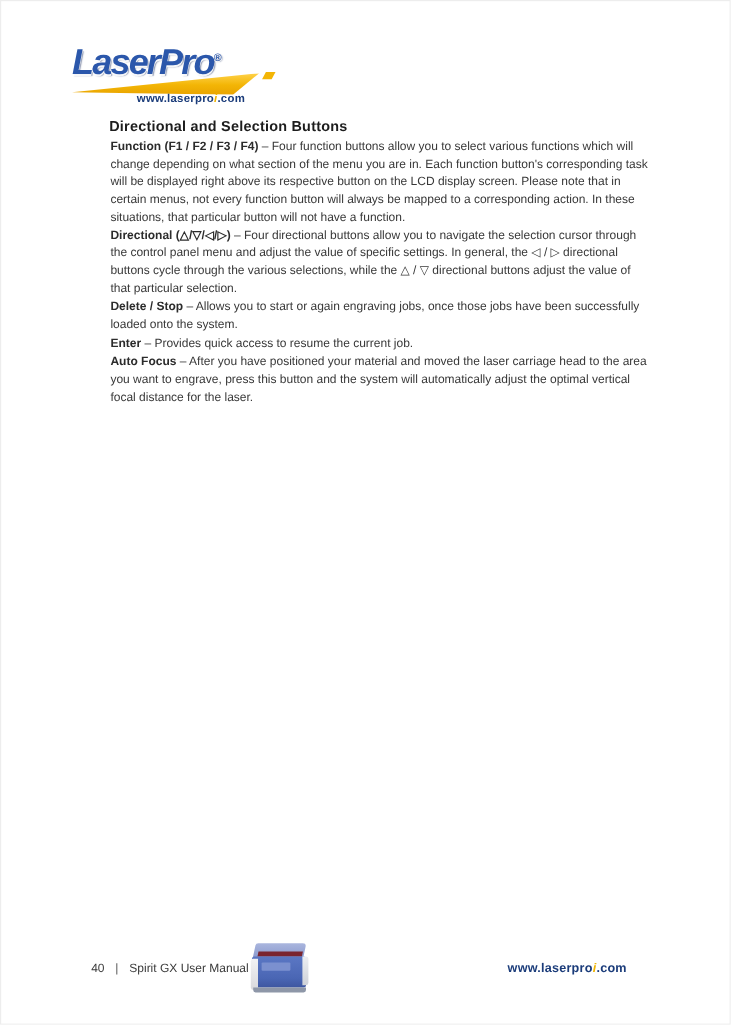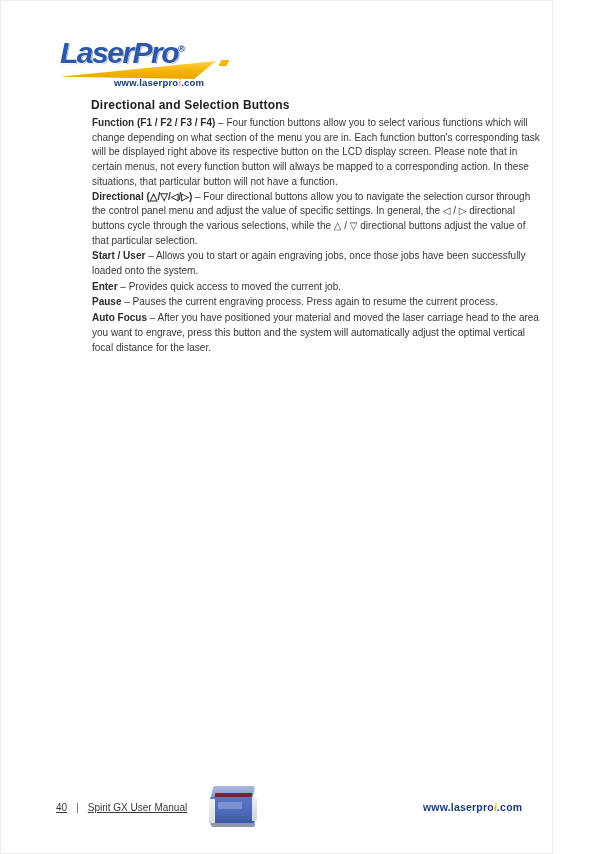--- a/index.html
+++ b/index.html
@@ -1,17 +1,17 @@
 <!DOCTYPE html>
 <html><head>
 <meta charset="utf-8">
 <style>
   html,body { margin:0; padding:0; background:#ffffff; }
   .page {
-    position:relative; width:553px; height:854px; background:#ffffff;
+    position:relative; width:609px; height:854px; background:#ffffff;
     font-family:"Liberation Sans", sans-serif; overflow:hidden;
     outline:1px solid #ededed; outline-offset:-1px;
   }
 
   
   .logo { position:absolute; left:58px; top:36px; width:190px; height:58px; }
   .logo-brand {
     position:absolute; left:2px; top:0; font-size:30px; font-weight:bold; font-style:italic;
     letter-spacing:-1.5px; color:#2b57ab;
     text-shadow: 0 1px 0 rgba(255,255,255,.9), 1px 1px 1px rgba(20,40,90,.45);
@@ -41,21 +41,21 @@
   .content {
     position:absolute; left:92px; top:116px; width:449px;
     font-size:10px; line-height:14.7px; color:#383838;
   }
   .content p { margin:0 0 1px 0; }
   .content p.gap { margin-bottom:0; }
   .content b { color:#2c2c2c; }
 
   
   .footer-left {
-    position:absolute; left:56px; top:802px; font-size:10px; color:#3a3a3a; white-space:nowrap;text-decoration:underline;
+    position:absolute; left:76px; top:802px; font-size:10px; color:#3a3a3a; white-space:nowrap;
   }
   .footer-left .pipe { margin:0 9px 0 9px; color:#555; }
   .footer-url {
     position:absolute; left:423px; top:801px; font-size:10.5px; font-weight:bold;
     color:#1b3c7a; letter-spacing:0.2px; white-space:nowrap;
   }
 
   
   .machine { position:absolute; left:209px; top:784px; width:48px; height:46px; }
   .m-lid {
@@ -99,23 +99,22 @@
     <div class="logo-swoosh-dot"></div>
     <div class="logo-brand"><span>LaserPro</span><span class="logo-reg">®</span></div>
     <div class="logo-url"><span>www.laserpro</span><span class="brand-i">i</span><span>.com</span></div>
   </div>
 
   <div class="heading">Directional and Selection Buttons</div>
 
   <div class="content">
     <p class="gap"><b>Function (F1 / F2 / F3 / F4)</b><span> – Four function buttons allow you to select various functions which will change depending on what section of the menu you are in. Each function button's corresponding task will be displayed right above its respective button on the LCD display screen. Please note that in certain menus, not every function button will always be mapped to a corresponding action. In these situations, that particular button will not have a function.</span></p>
     <p><b>Directional (△/▽/◁/▷)</b><span> – Four directional buttons allow you to navigate the selection cursor through the control panel menu and adjust the value of specific settings. In general, the ◁ / ▷ directional buttons cycle through the various selections, while the △ / ▽ directional buttons adjust the value of that particular selection.</span></p>
-    <p><b>Start / User</b><span> – Allows you to start or again engraving jobs, once those jobs have been successfully loaded onto the system.</span></p>
-    <p><b>Enter</b><span> – Provides quick access to moved the current job.</span></p>
-    <p><b>Pause</b><span> – Pauses the current engraving process. Press again to resume the current process.</span></p>
+    <p><b>Delete / Stop</b><span> – Allows you to start or again engraving jobs, once those jobs have been successfully loaded onto the system.</span></p>
+    <p><b>Enter</b><span> – Provides quick access to resume the current job.</span></p>
     <p><b>Auto Focus</b><span> – After you have positioned your material and moved the laser carriage head to the area you want to engrave, press this button and the system will automatically adjust the optimal vertical focal distance for the laser.</span></p>
   </div>
 
   <div class="footer-left">
     <span>40</span><span class="pipe">|</span><span>Spirit GX User Manual</span>
   </div>
 
   <div class="machine">
     <div class="m-lid"></div>
     <div class="m-rim"></div>

